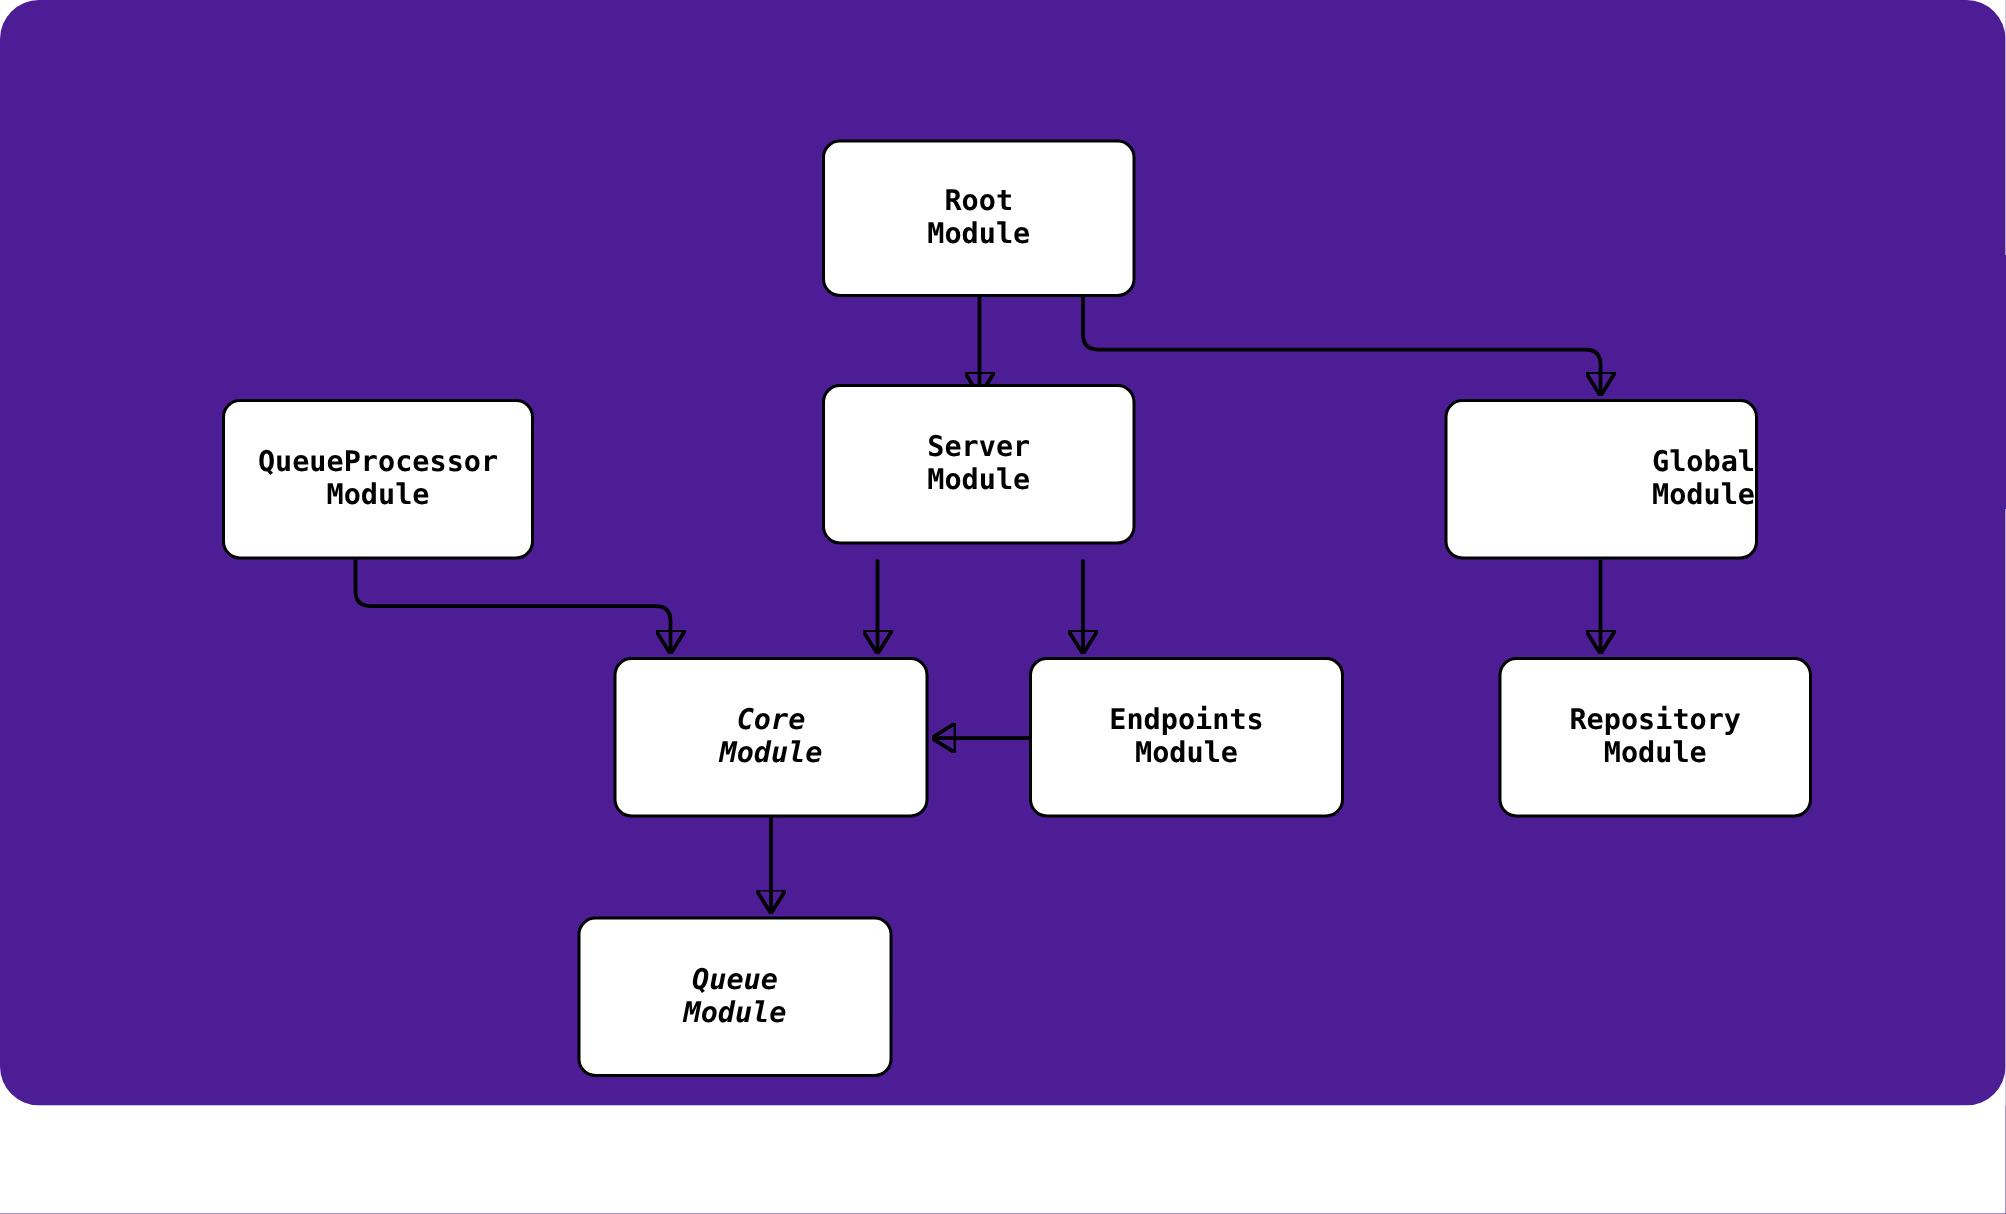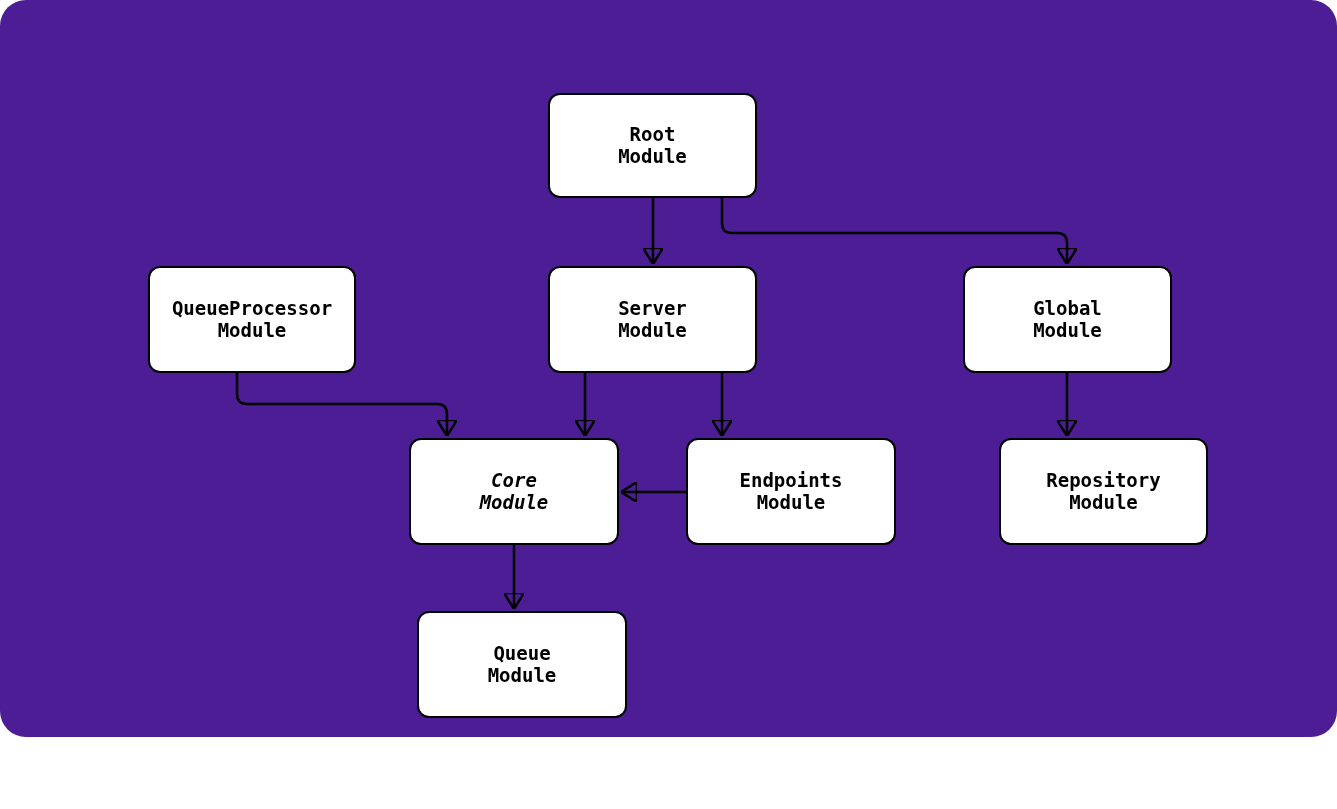--- a/index.html
+++ b/index.html
@@ -71,43 +71,43 @@
   <div class="node" style="left:548px; top:93px; width:209px; height:105px;">
     <span class="label">Root
 Module</span>
   </div>
 
   <div class="node" style="left:148px; top:266px; width:208px; height:107px;">
     <span class="label">QueueProcessor
 Module</span>
   </div>
 
-  <div class="node" style="left:548px; top:266px; width:209px; height:107px;">
+  <div class="node" style="left:548px; top:256px; width:209px; height:107px;">
     <span class="label">Server
 Module</span>
   </div>
 
-  <div class="node" style="left:963px; top:266px; width:209px; height:107px;">
+  <div class="node" style="left:963px; top:266px; width:209px; height:107px;justify-content:flex-end;">
     <span class="label">Global
 Module</span>
   </div>
 
   <div class="node" style="left:409px; top:438px; width:210px; height:107px;font-style:italic;">
     <span class="label">Core
 Module</span>
   </div>
 
   <div class="node" style="left:686px; top:438px; width:210px; height:107px;">
     <span class="label">Endpoints
 Module</span>
   </div>
 
   <div class="node" style="left:963px; top:438px; width:209px; height:107px;margin-left:36px;">
     <span class="label">Repository
 Module</span>
   </div>
 
-  <div class="node" style="left:417px; top:611px; width:210px; height:107px;">
+  <div class="node" style="left:385px; top:611px; width:210px; height:107px;font-style:italic;">
     <span class="label">Queue
 Module</span>
   </div>
 
 </div>
 
 </body></html>

